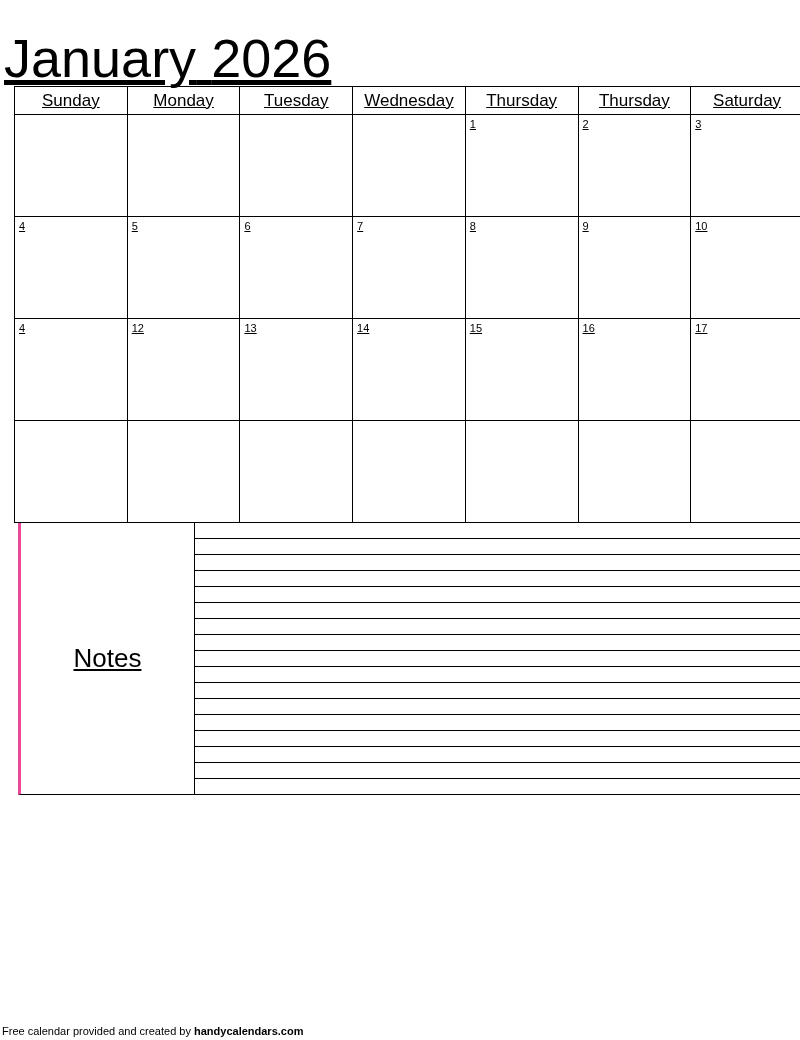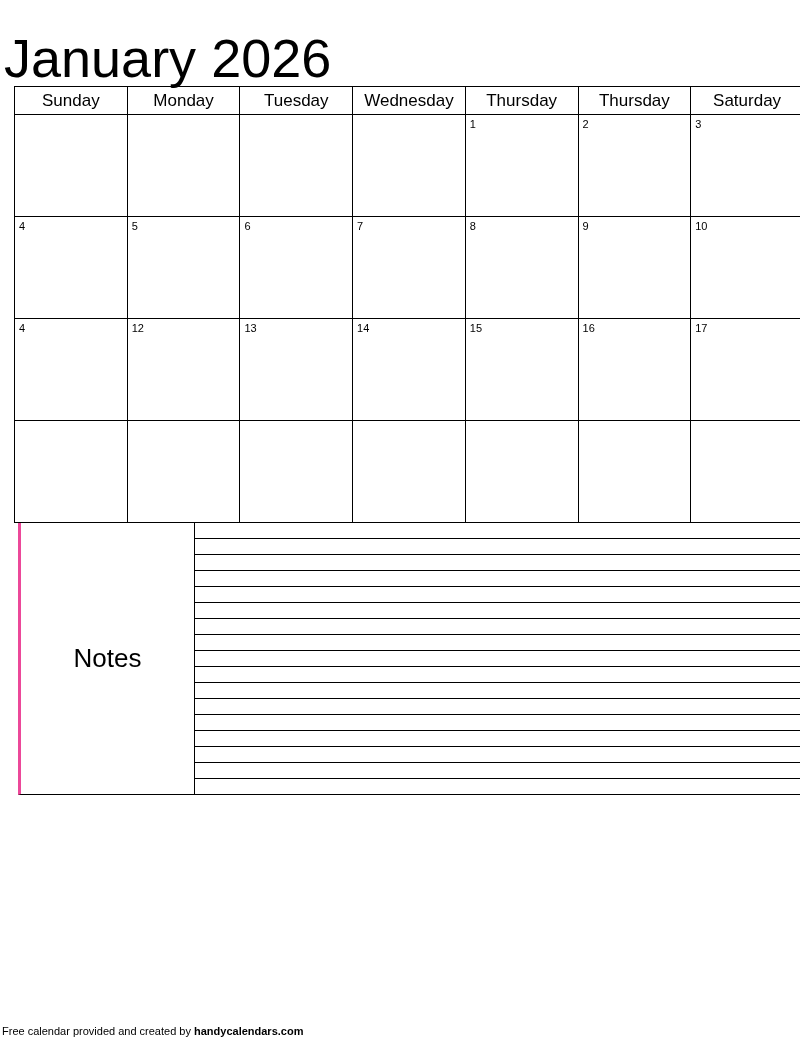--- a/index.html
+++ b/index.html
@@ -13,20 +13,21 @@
     font-family: "Liberation Sans", sans-serif;
     color: #000000;
     position: relative;
     overflow: hidden;
   }
   .page {
     width: 800px;
     height: 1040px;
     position: relative;
     padding: 0;
+    text-decoration: underline;
   }
   
   .title-row {
     height: 86px;
     display: flex;
     align-items: flex-end;
     padding-left: 4px;
   }
   .title {
     font-size: 54px;

